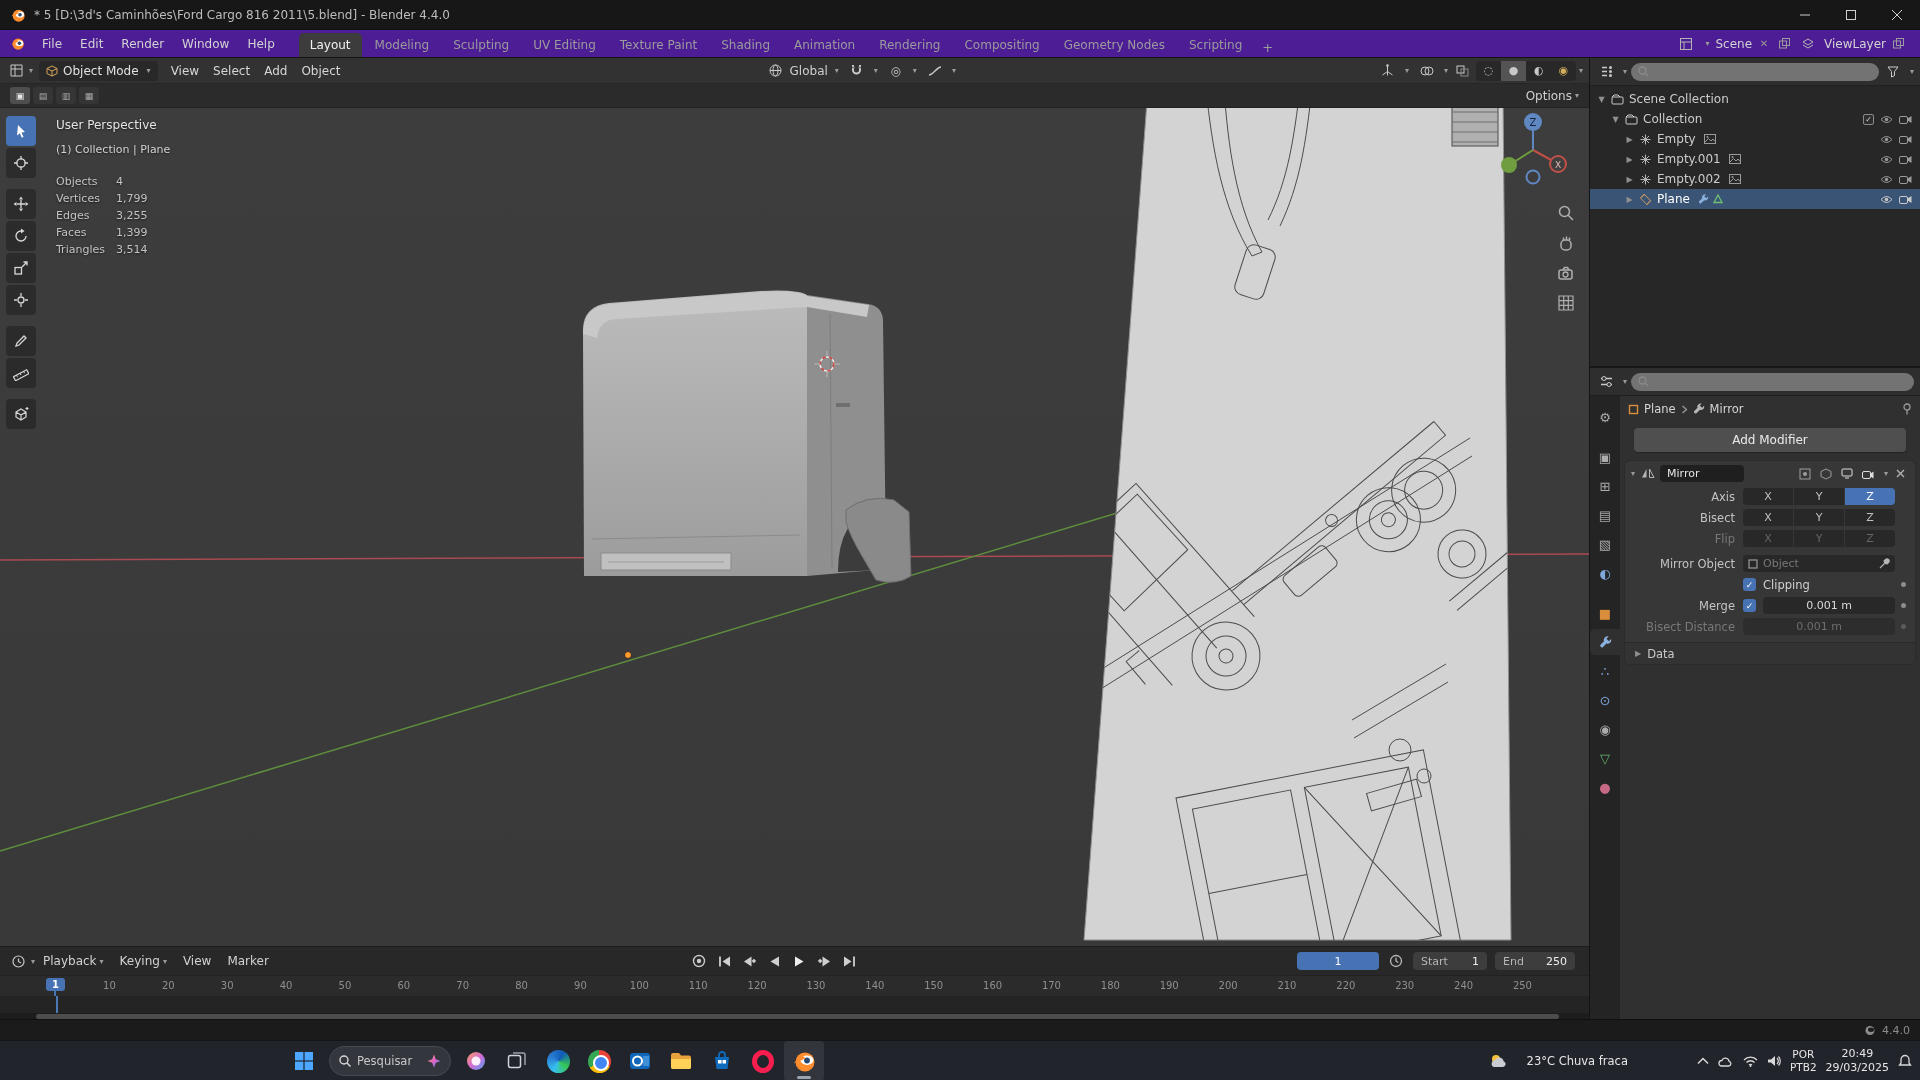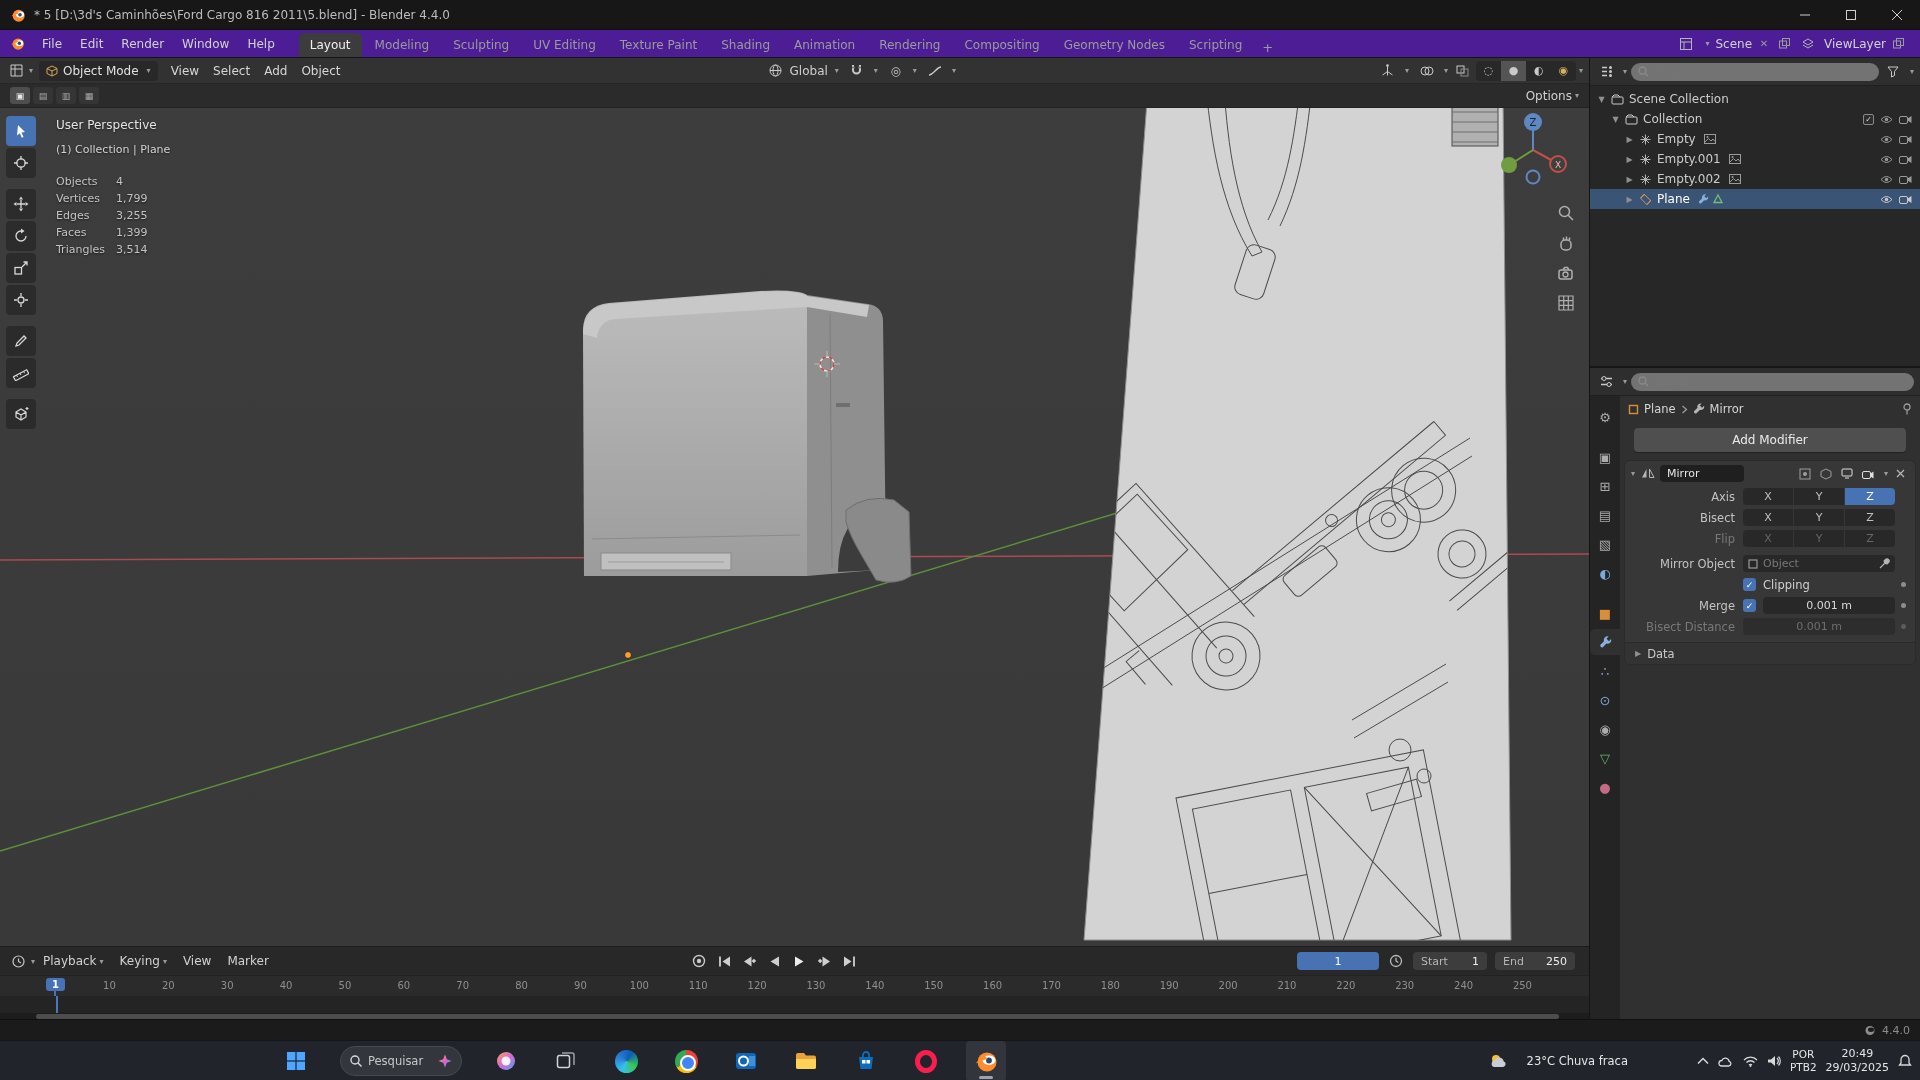--- a/index.html
+++ b/index.html
@@ -137,21 +137,21 @@
   .numfield{flex:1;height:17px;background:#282828;border-radius:4px;display:flex;align-items:center;justify-content:center;font-size:11px;color:#d8d8d8;}
   .numfield.dis{color:#6e6e6e;background:#2d2d2d;}
   .subpanel{margin-top:5px;height:22px;background:#333333;border-top:1px solid #2a2a2a;border-radius:0 0 6px 6px;display:flex;align-items:center;padding-left:10px;gap:6px;color:#c9c9c9;font-size:11.5px;}
 
   
   .statusbar{position:absolute;top:1019px;left:0;right:0;height:21px;background:#1b1b1b;border-top:1px solid #101010;display:flex;align-items:center;}
   .sb-right{margin-left:auto;margin-right:10px;display:flex;align-items:center;gap:6px;color:#8c8c8c;font-size:11px;}
 
   
   .taskbar{position:absolute;top:1040px;left:0;right:0;height:40px;background:#21242b;border-top:1px solid #14161a;}
-  .tk-left{position:absolute;left:276px;top:0;height:40px;display:flex;align-items:center;gap:20px;}
+  .tk-left{position:absolute;left:284px;top:0;height:40px;display:flex;align-items:center;gap:1px;}
   .tk-cell{width:40px;height:40px;display:flex;align-items:center;justify-content:center;border-radius:4px;position:relative;}
   .tk-cell.running{background:rgba(255,255,255,.08);}
   .tk-cell.running::after{content:"";position:absolute;bottom:2px;left:50%;margin-left:-7px;width:14px;height:3px;border-radius:2px;background:#9aa4b0;}
   .search-pill{width:122px;height:30px;border-radius:15px;background:#33363d;border:1px solid #46494f;display:flex;align-items:center;padding:0 9px;gap:6px;margin:0 4px;}
   .search-pill input{flex:1;background:transparent;border:none;outline:none;color:#d8d8d8;font-size:11.5px;font-family:inherit;width:60px;}
   .search-pill input::placeholder{color:#c8c8c8;}
   .ico-round{width:23px;height:23px;border-radius:50%;}
   .edge-ico{background:conic-gradient(from 210deg,#35c1f1,#2b7cd3,#0f5bb5,#36c752,#35c1f1);}
   .chrome-ico{position:relative;background:conic-gradient(#ea4335 0 33%,#fbbc05 33% 66%,#34a853 66% 100%);}
   .chrome-ico::after{content:"";position:absolute;left:5.5px;top:5.5px;width:12px;height:12px;border-radius:50%;background:#4285f4;border:2px solid #fff;}

